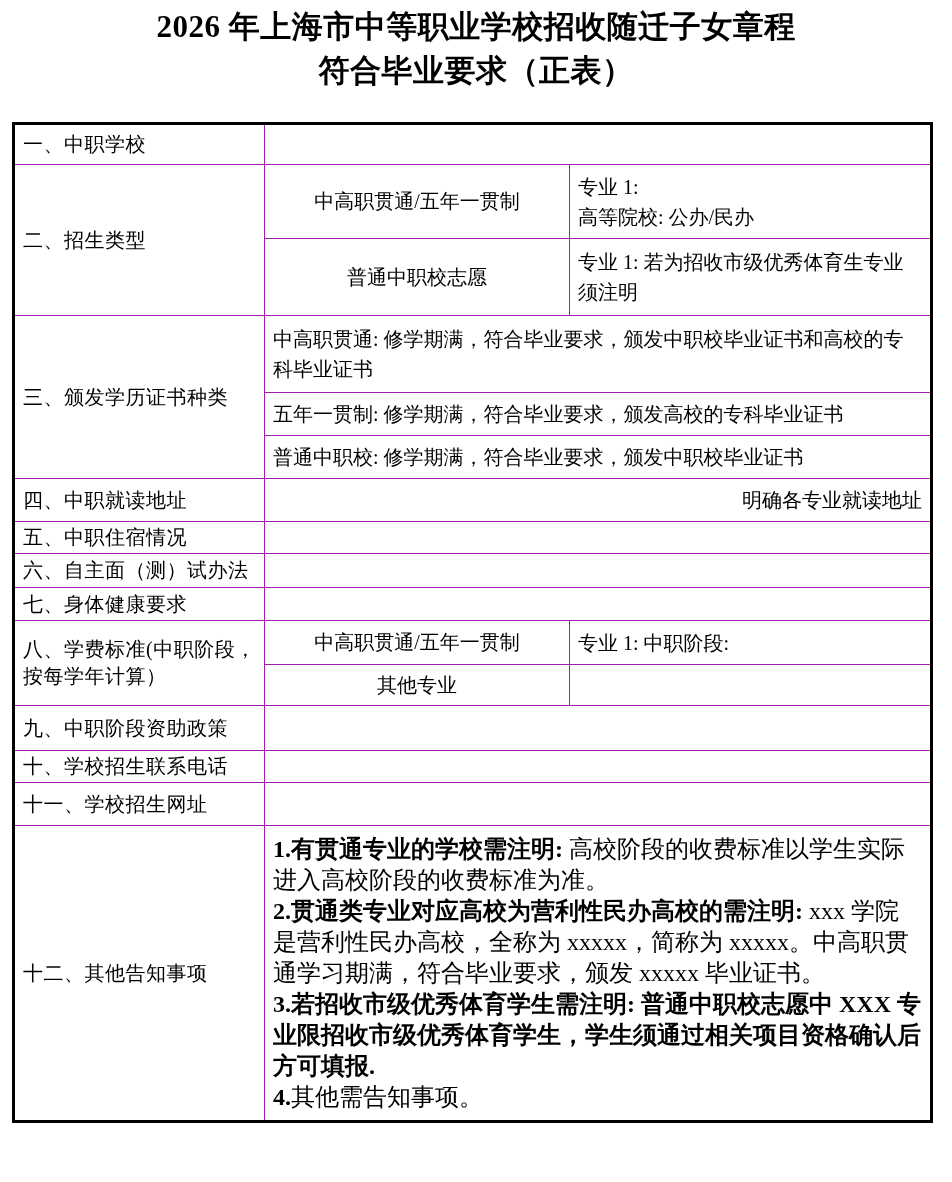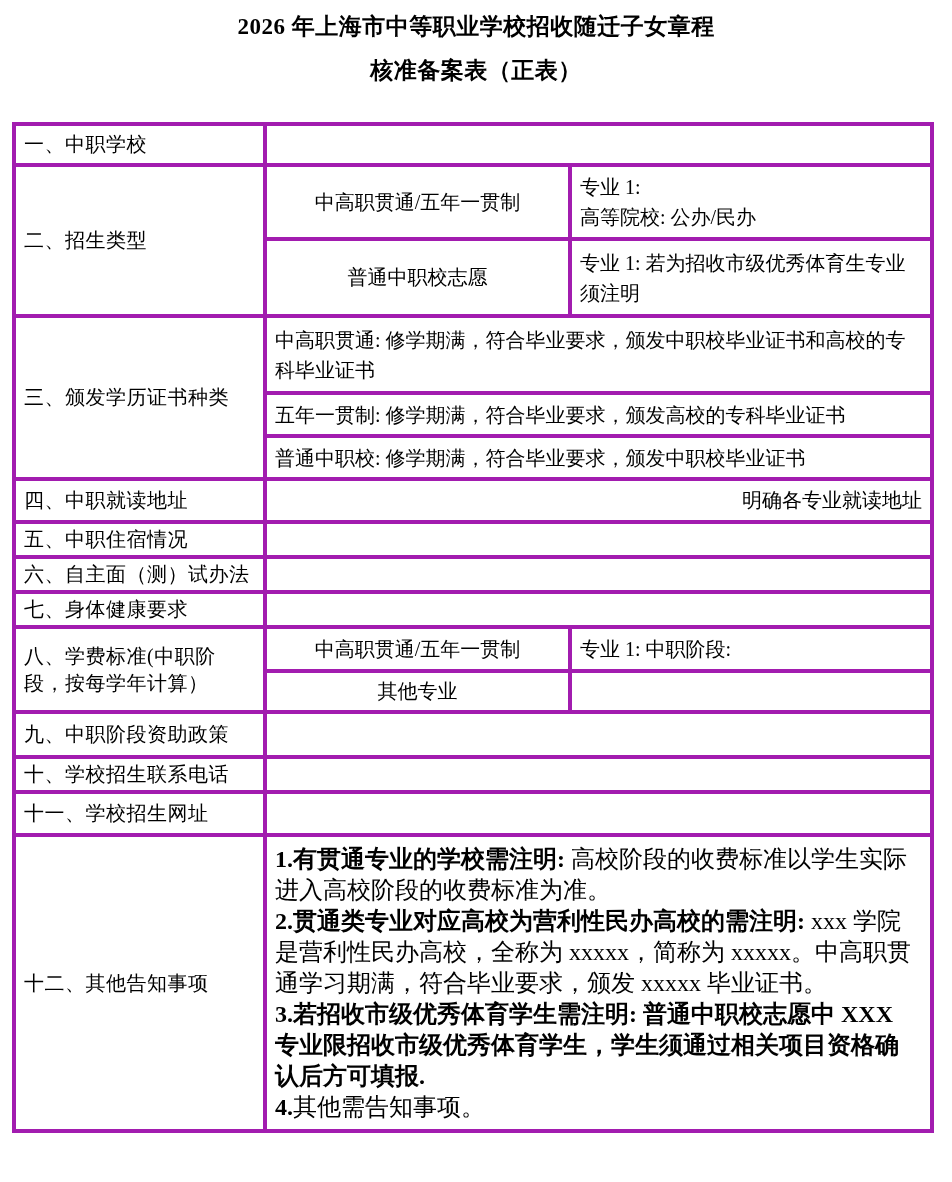--- a/index.html
+++ b/index.html
@@ -13,33 +13,33 @@
     position: relative;
     width: 952px;
     height: 1182px;
     background: #ffffff;
     overflow: hidden;
   }
   .title {
     padding-top: 5px;
     text-align: center;
     font-weight: bold;
-    font-size: 23px;
+    font-size: 31px;
     line-height: 44px;
     letter-spacing: 0.5px;
   }
   table.form {
     border-collapse: collapse;
     table-layout: fixed;
     width: 918px;
     margin: 29px 0 0 12px;
     border: 3px solid #000;
   }
   table.form td {
-    border: 4px solid #a21caf;
+    border: 1px solid #a21caf;
     font-size: 20px;
     padding: 2px 8px;
     vertical-align: middle;
     overflow: hidden;
   }
   td.lab  { text-align: left; letter-spacing: 0.5px; }
   td.mid  { text-align: center; }
   td.det  { text-align: left; line-height: 1.5; }
   td.cen  { text-align: right; }
   .pre    { white-space: pre-line; }
@@ -51,21 +51,21 @@
   }
   .seg-bold { font-weight: bold; }
 </style>
 </head>
 <body>
 
 <div class="page">
 
   <div class="title">
     <div>2026 年上海市中等职业学校招收随迁子女章程</div>
-    <div>核准备案表（正表）</div>
+    <div>符合毕业要求（正表）</div>
   </div>
 
   <table class="form">
     <colgroup>
       <col style="width:251px">
       <col style="width:305px">
       <col style="width:362px">
     </colgroup>
 
     <tbody>

